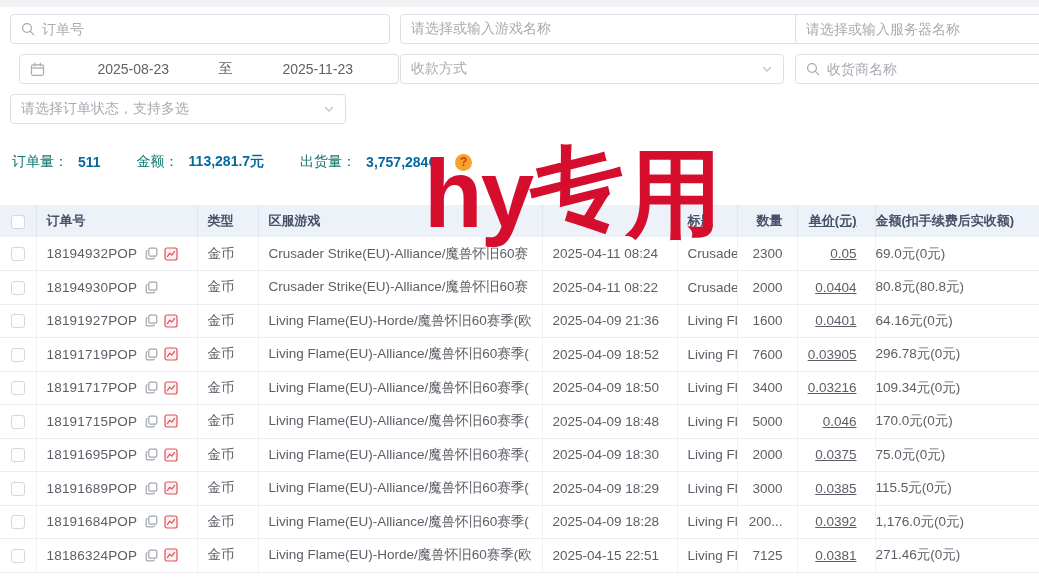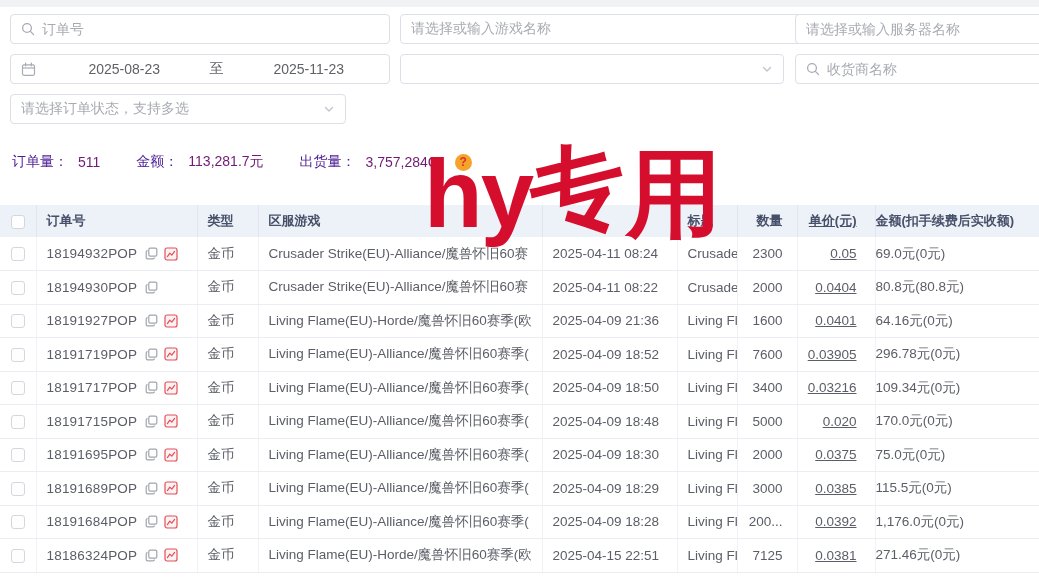--- a/index.html
+++ b/index.html
@@ -30,28 +30,28 @@
   .icon-svg { display:block; }
 
   .pos-order   { left:10px;  top:14px; width:380px; }
   .pos-game    { left:400px; top:14px; width:447px; }
   .pos-server  { left:795px; top:14px; width:310px; }
   .pos-date    { left:10px;  top:54px; width:380px; }
   .pos-pay     { left:400px; top:54px; width:384px; }
   .pos-buyer   { left:795px; top:54px; width:310px; }
   .pos-status  { left:10px;  top:94px; width:336px; }
 
-  .date-range { display:grid; grid-template-columns:26px 1fr 30px 1fr; align-items:center; }
+  .date-range { display:grid; grid-template-columns:26px 1fr 30px 1fr; align-items:center;margin-left:9px; }
   .date-val { text-align:center; color:#606266; }
   .date-sep { text-align:center; color:#606266; }
 
   
   .stats { position:absolute; left:12px; top:153px; display:flex; align-items:center; gap:10px; font-size:14px; }
-  .stat-label { color:#4c1d95; }
-  .stat-value { color:#701a75; font-weight:400; }
+  .stat-label { color:#0f766e; }
+  .stat-value { color:#0369a1; font-weight:700; }
   .stat-gap { width:16px; }
   .help-badge {
     width:17px; height:17px; border-radius:50%; background:#f5a32a;
     color:#d9302c; font-size:12px; font-weight:700;
     display:flex; align-items:center; justify-content:center; margin-left:6px;
   }
 
   
   .watermark {
     position:absolute; left:424px; top:144px; z-index:20;
@@ -127,20 +127,21 @@
         <line x1="4.6" y1="1.2" x2="4.6" y2="3.8" stroke="#a8abb2" stroke-width="1.2" stroke-linecap="round"></line>
         <line x1="10.4" y1="1.2" x2="10.4" y2="3.8" stroke="#a8abb2" stroke-width="1.2" stroke-linecap="round"></line>
       </svg>
   </span>
   <span class="date-val">2025-08-23</span>
   <span class="date-sep">至</span>
   <span class="date-val">2025-11-23</span>
 </div>
 
 <div class="fld pos-pay">
+  <span class="placeholder">收款方式</span>
   <span class="chev">
     <svg class="icon-svg" width="12" height="12" viewBox="0 0 12 12">
         <path d="M2.5 4.5 L6 8 L9.5 4.5" fill="none" stroke="#c0c4cc" stroke-width="1.4" stroke-linecap="round" stroke-linejoin="round"></path>
       </svg>
   </span>
 </div>
 
 <div class="fld pos-buyer">
   <span>
     <svg class="icon-svg" width="14" height="14" viewBox="0 0 14 14">
@@ -364,21 +365,21 @@
                 </svg>
           </span>
         </span>
       </span>
     </td>
     <td>金币</td>
     <td class="game-cell">Living Flame(EU)-Alliance/魔兽怀旧60赛季(</td>
     <td>2025-04-09 18:48</td>
     <td>Living Fl</td>
     <td class="col-num">5000</td>
-    <td class="col-price">0.020</td>
+    <td class="col-price">0.046</td>
     <td class="col-amt">170.0元(0元)</td>
   </tr>
       <tr>
     <td class="col-check"><span class="checkbox"></span></td>
     <td>
       <span class="cell-order">
         <span class="order-no">18191695POP</span>
         <span class="icon-slot">
           <span>
             <svg class="icon-svg" width="13" height="13" viewBox="0 0 13 13">

